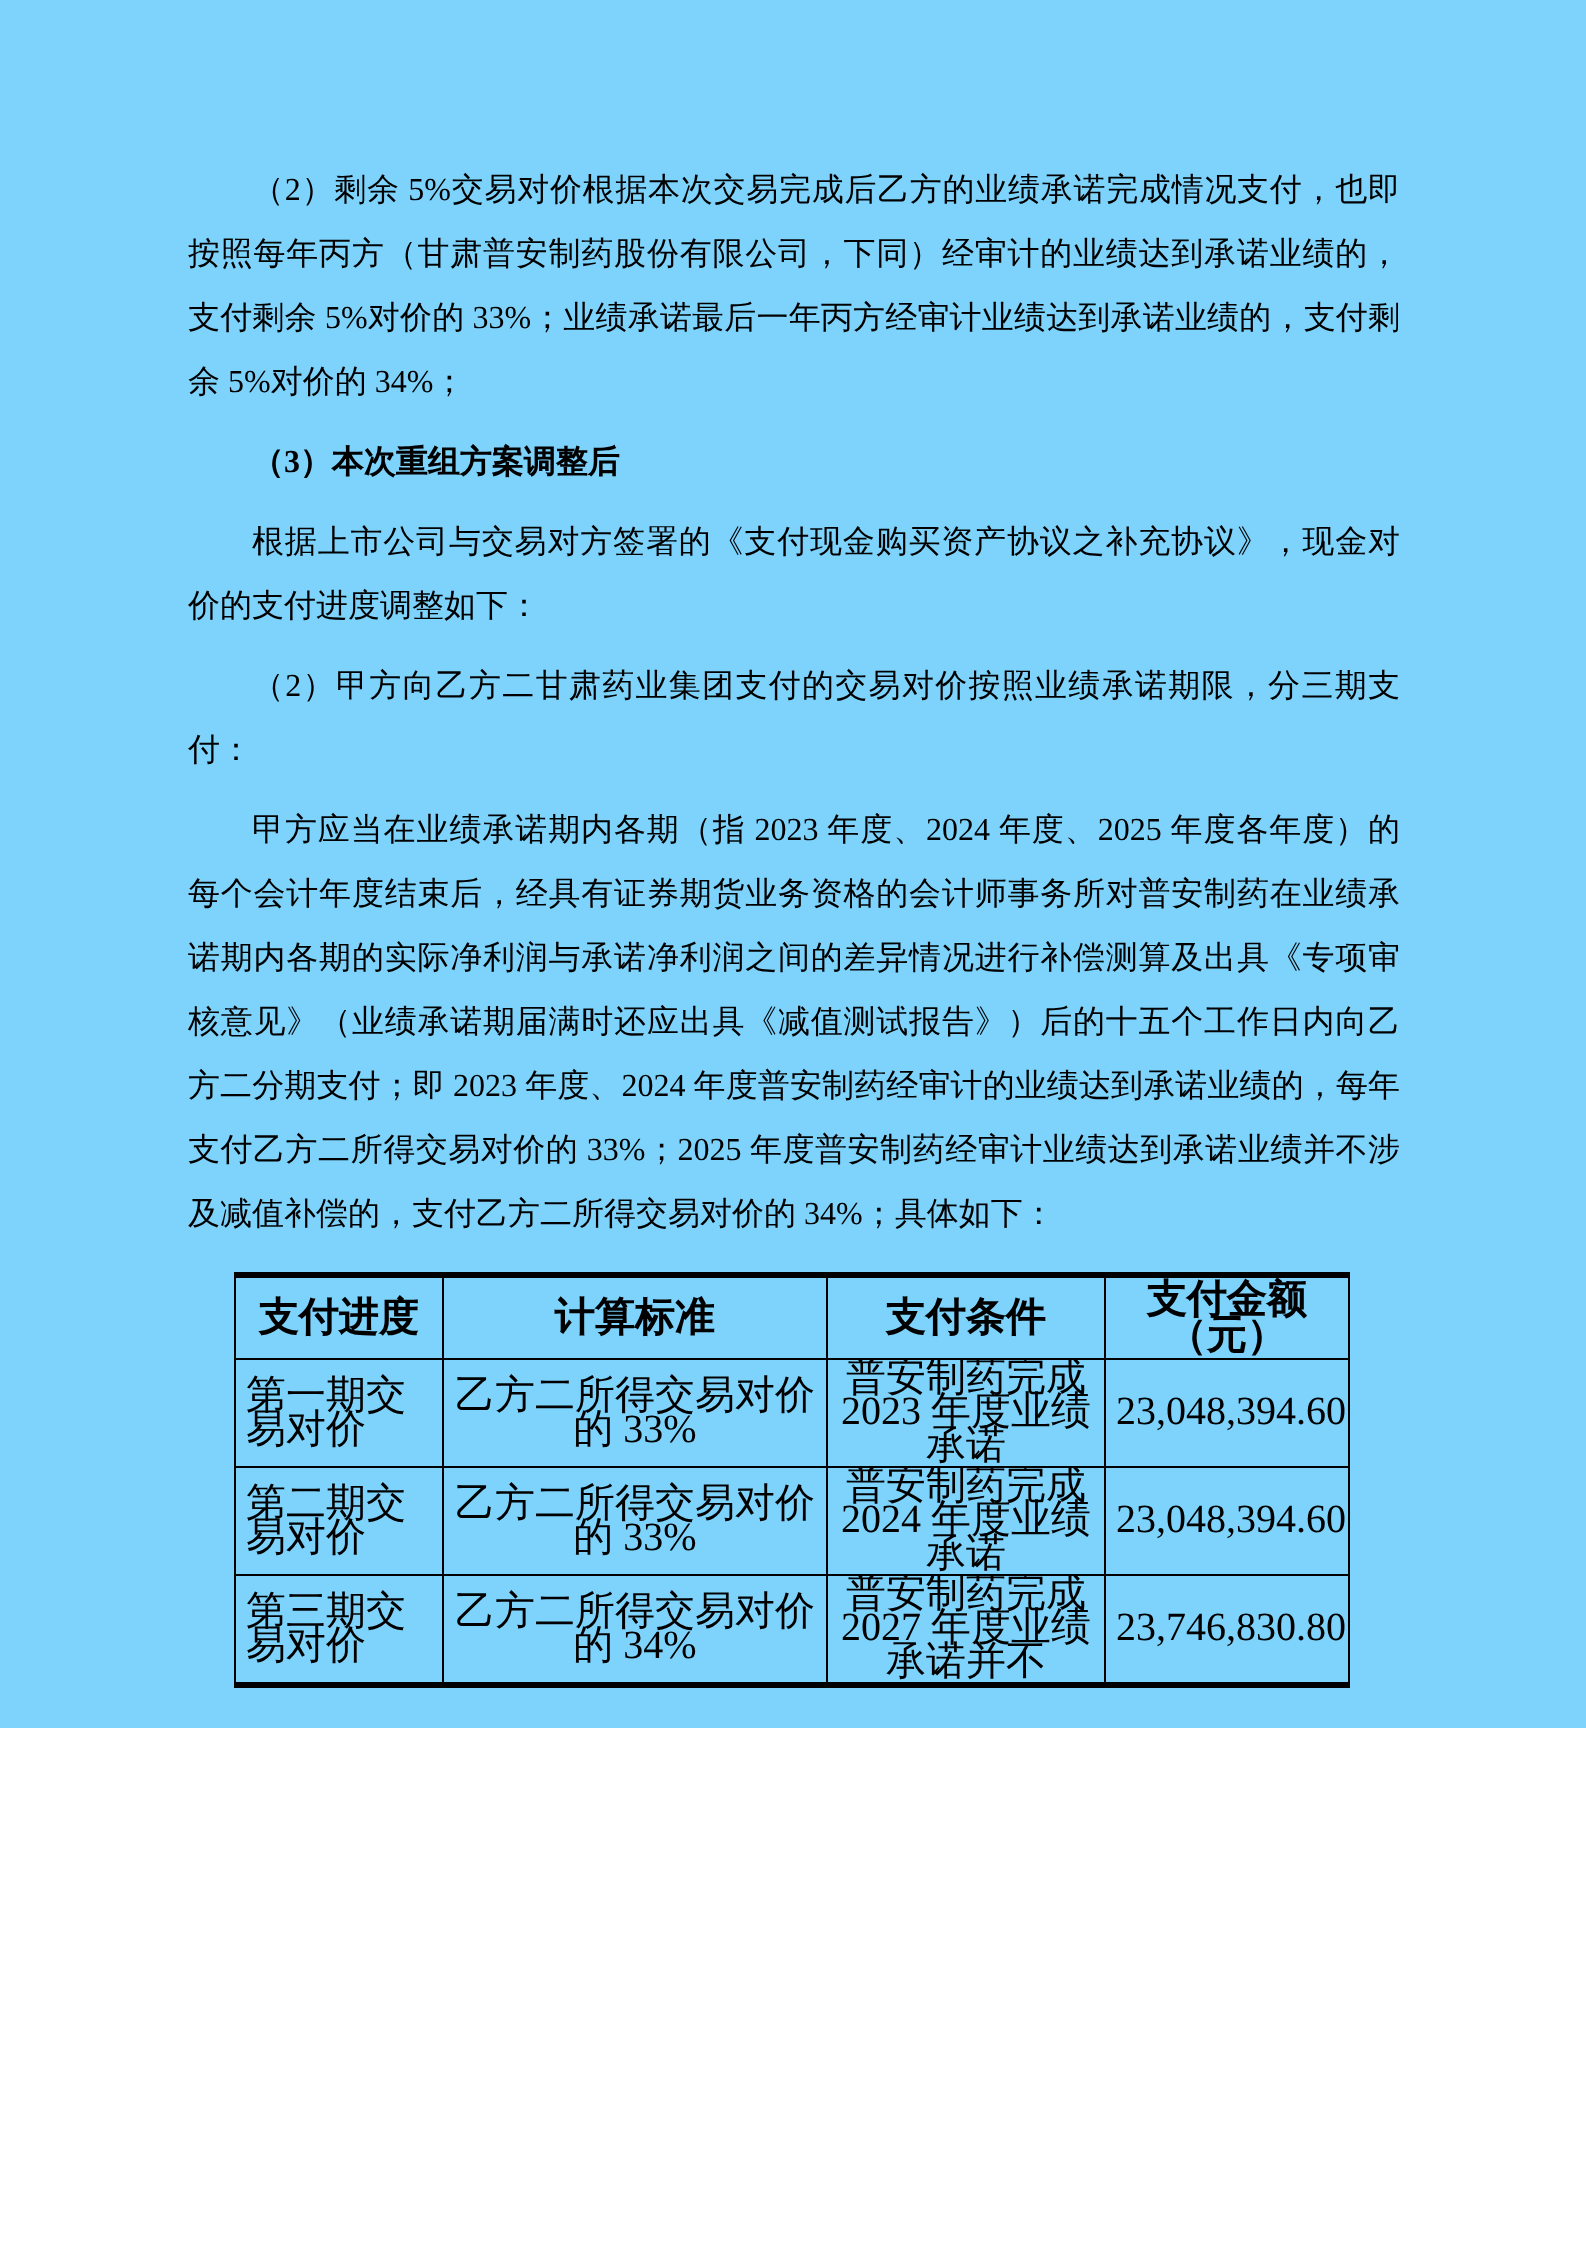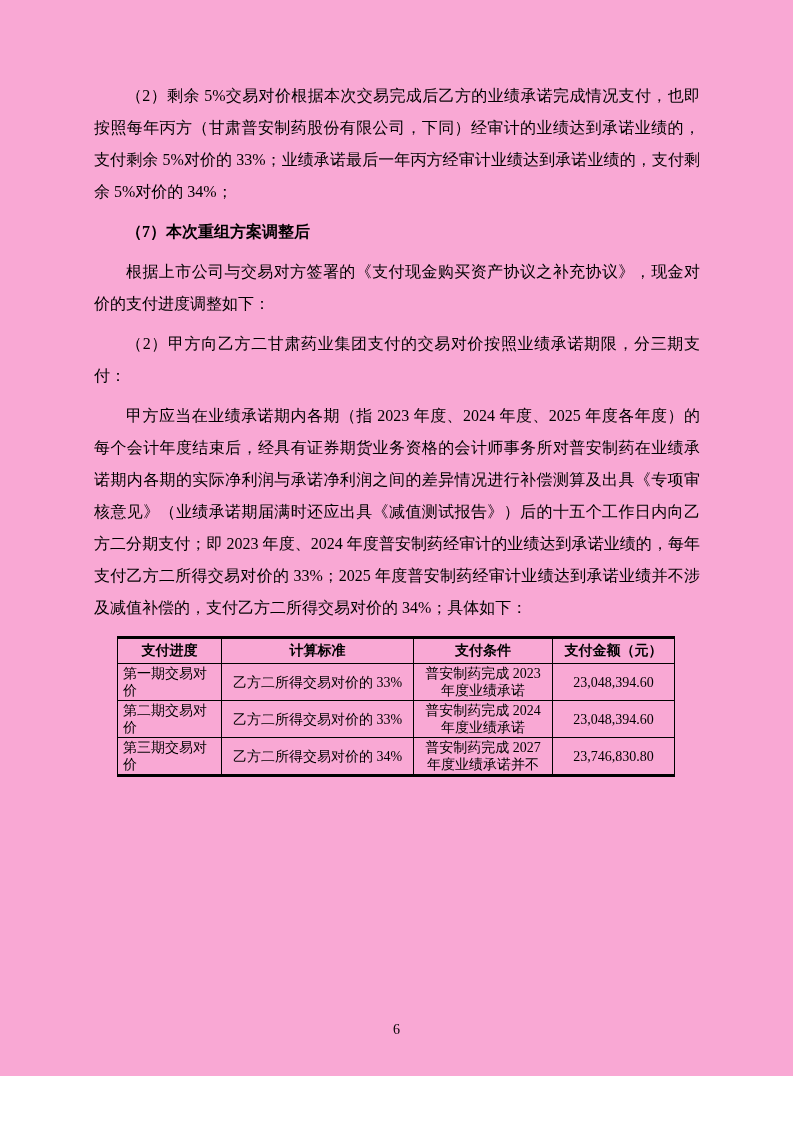--- a/index.html
+++ b/index.html
@@ -1,20 +1,20 @@
 <!DOCTYPE html>
 <html><head>
 <meta charset="utf-8">
 <style>
   * { margin:0; padding:0; box-sizing:border-box; }
   html,body { background:#ffffff; }
   .page {
     position:relative;
-    width:793px; height:1076px;
-    background:#f9a8d4;
+    width:793px; height:864px;
+    background:#7dd3fc;
     color:#000000;
     font-family:"Liberation Serif","DejaVu Serif",serif;
     overflow:hidden;
     margin:0 auto;
   }
   .content {
     position:absolute;
     left:94px; top:80px; width:606px;
   }
   .para {
@@ -30,21 +30,21 @@
   table.pay {
     border-collapse:collapse;
     table-layout:fixed;
     width:557px;
     margin:12px 0 0 23px;
     border-top:3px solid #000;
     border-bottom:3px solid #000;
   }
   table.pay th, table.pay td {
     border:1px solid #000;
-    font-size:14px;
+    font-size:20px;
     vertical-align:middle;
     overflow:hidden;
   }
   table.pay th {
     font-weight:bold;
     text-align:center;
     height:26px;
     line-height:18px;
     padding:2px;
   }
@@ -66,21 +66,21 @@
 </style>
 </head>
 <body>
 
 <div class="page">
   <div class="content">
 
     <p class="para">（2）剩余 5%交易对价根据本次交易完成后乙方的业绩承诺完成情况支付，也即按照每年丙方（甘肃普安制药股份有限公司，下同）经审计的业绩达到承诺业绩的，支付剩余 5%对价的 33%；业绩承诺最后一年丙方经审计业绩达到承诺业绩的，支付剩余 5%对价的 34%；</p>
 
 
-    <p class="para heading">（7）本次重组方案调整后</p>
+    <p class="para heading">（3）本次重组方案调整后</p>
 
     <p class="para">根据上市公司与交易对方签署的《支付现金购买资产协议之补充协议》，现金对价的支付进度调整如下：</p>
 
 
     <p class="para">（2）甲方向乙方二甘肃药业集团支付的交易对价按照业绩承诺期限，分三期支付：</p>
 
     <p class="para">甲方应当在业绩承诺期内各期（指 2023 年度、2024 年度、2025 年度各年度）的每个会计年度结束后，经具有证券期货业务资格的会计师事务所对普安制药在业绩承诺期内各期的实际净利润与承诺净利润之间的差异情况进行补偿测算及出具《专项审核意见》（业绩承诺期届满时还应出具《减值测试报告》）后的十五个工作日内向乙方二分期支付；即 2023 年度、2024 年度普安制药经审计的业绩达到承诺业绩的，每年支付乙方二所得交易对价的 33%；2025 年度普安制药经审计业绩达到承诺业绩并不涉及减值补偿的，支付乙方二所得交易对价的 34%；具体如下：</p>
 
     <table class="pay">
       <colgroup>

